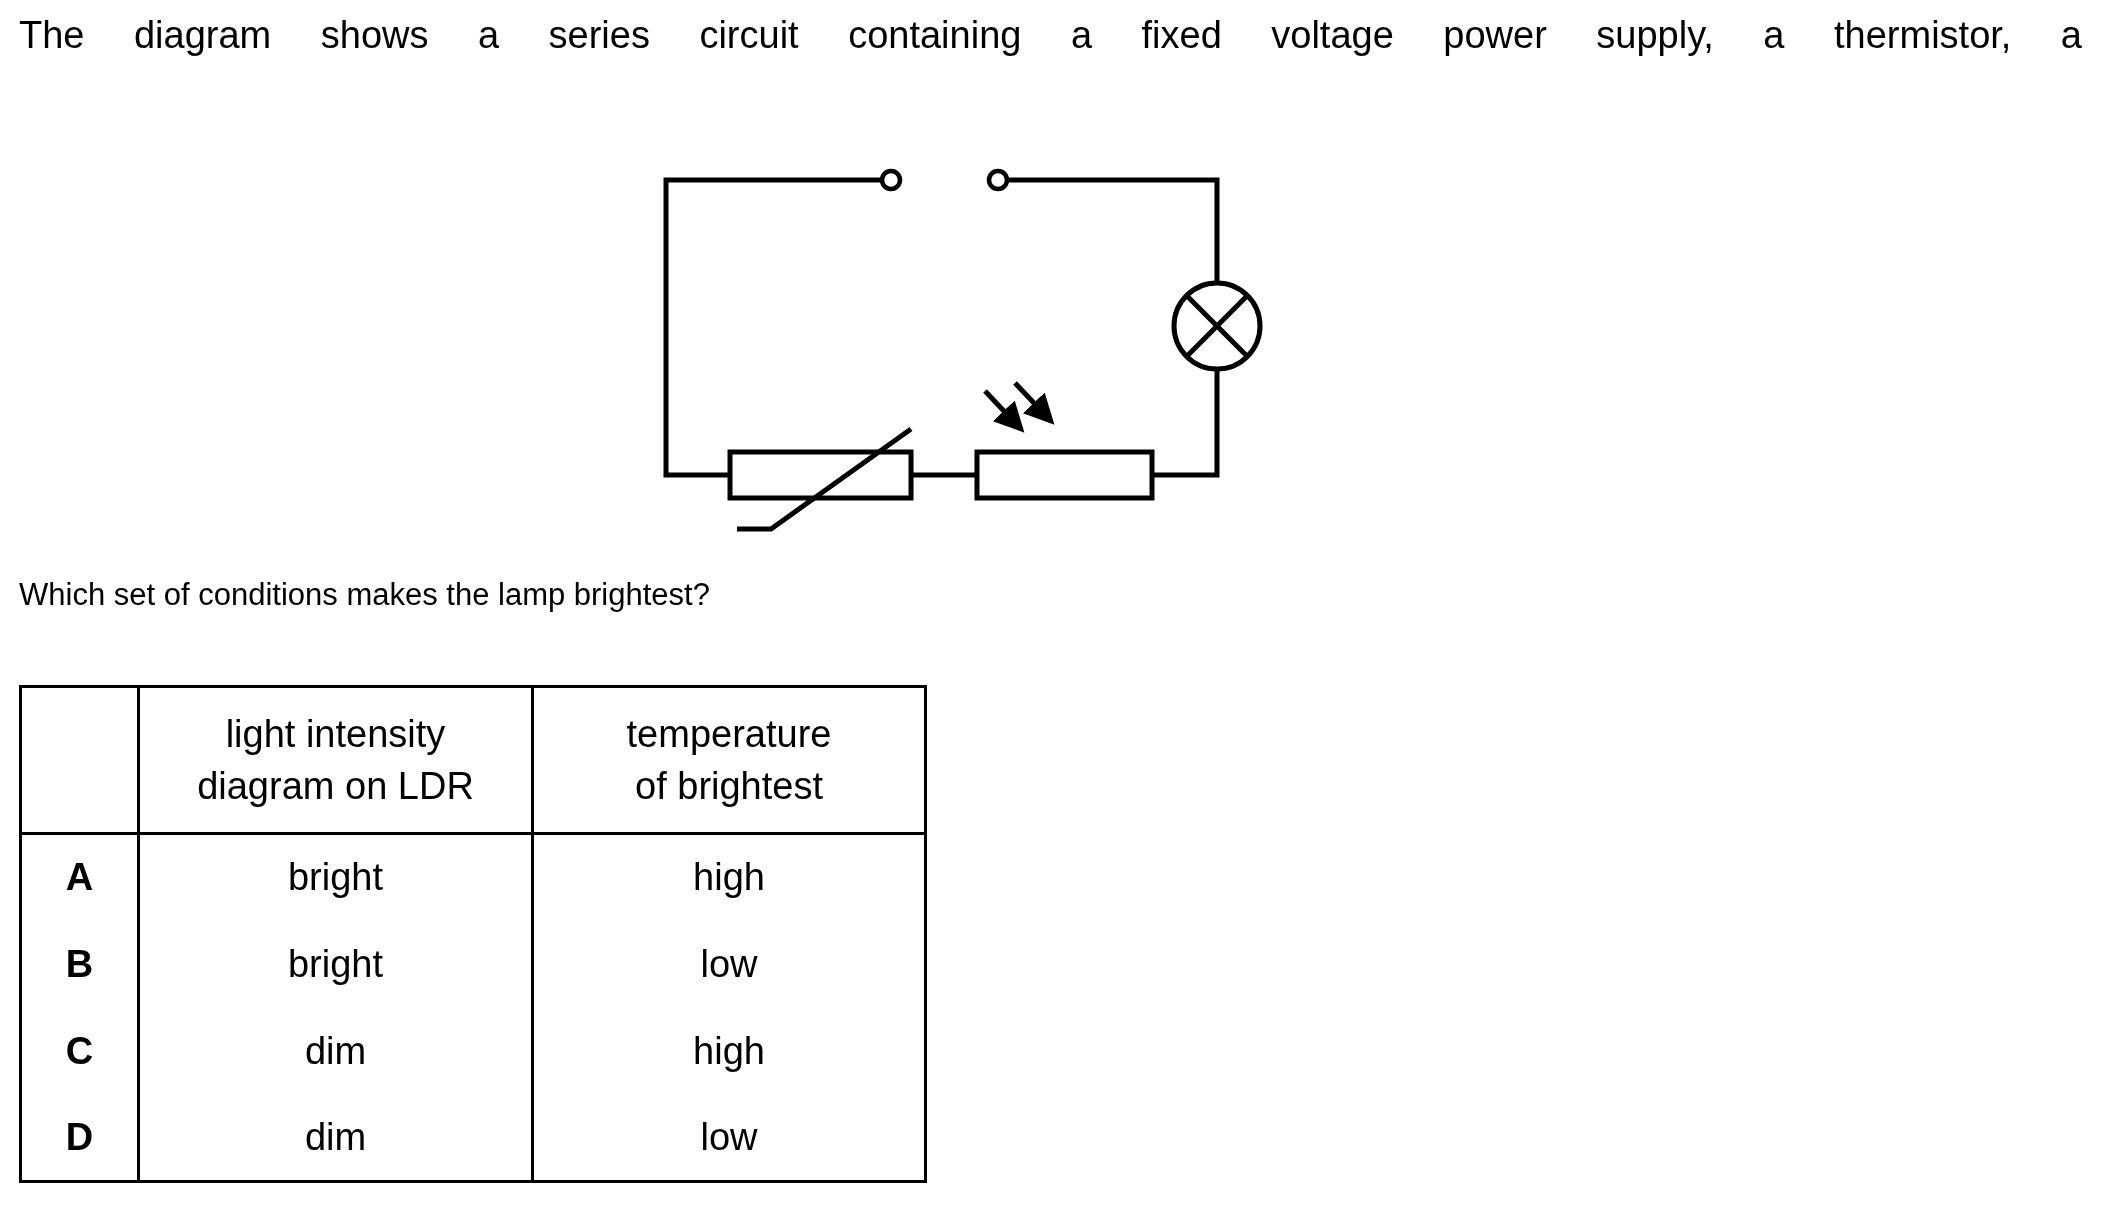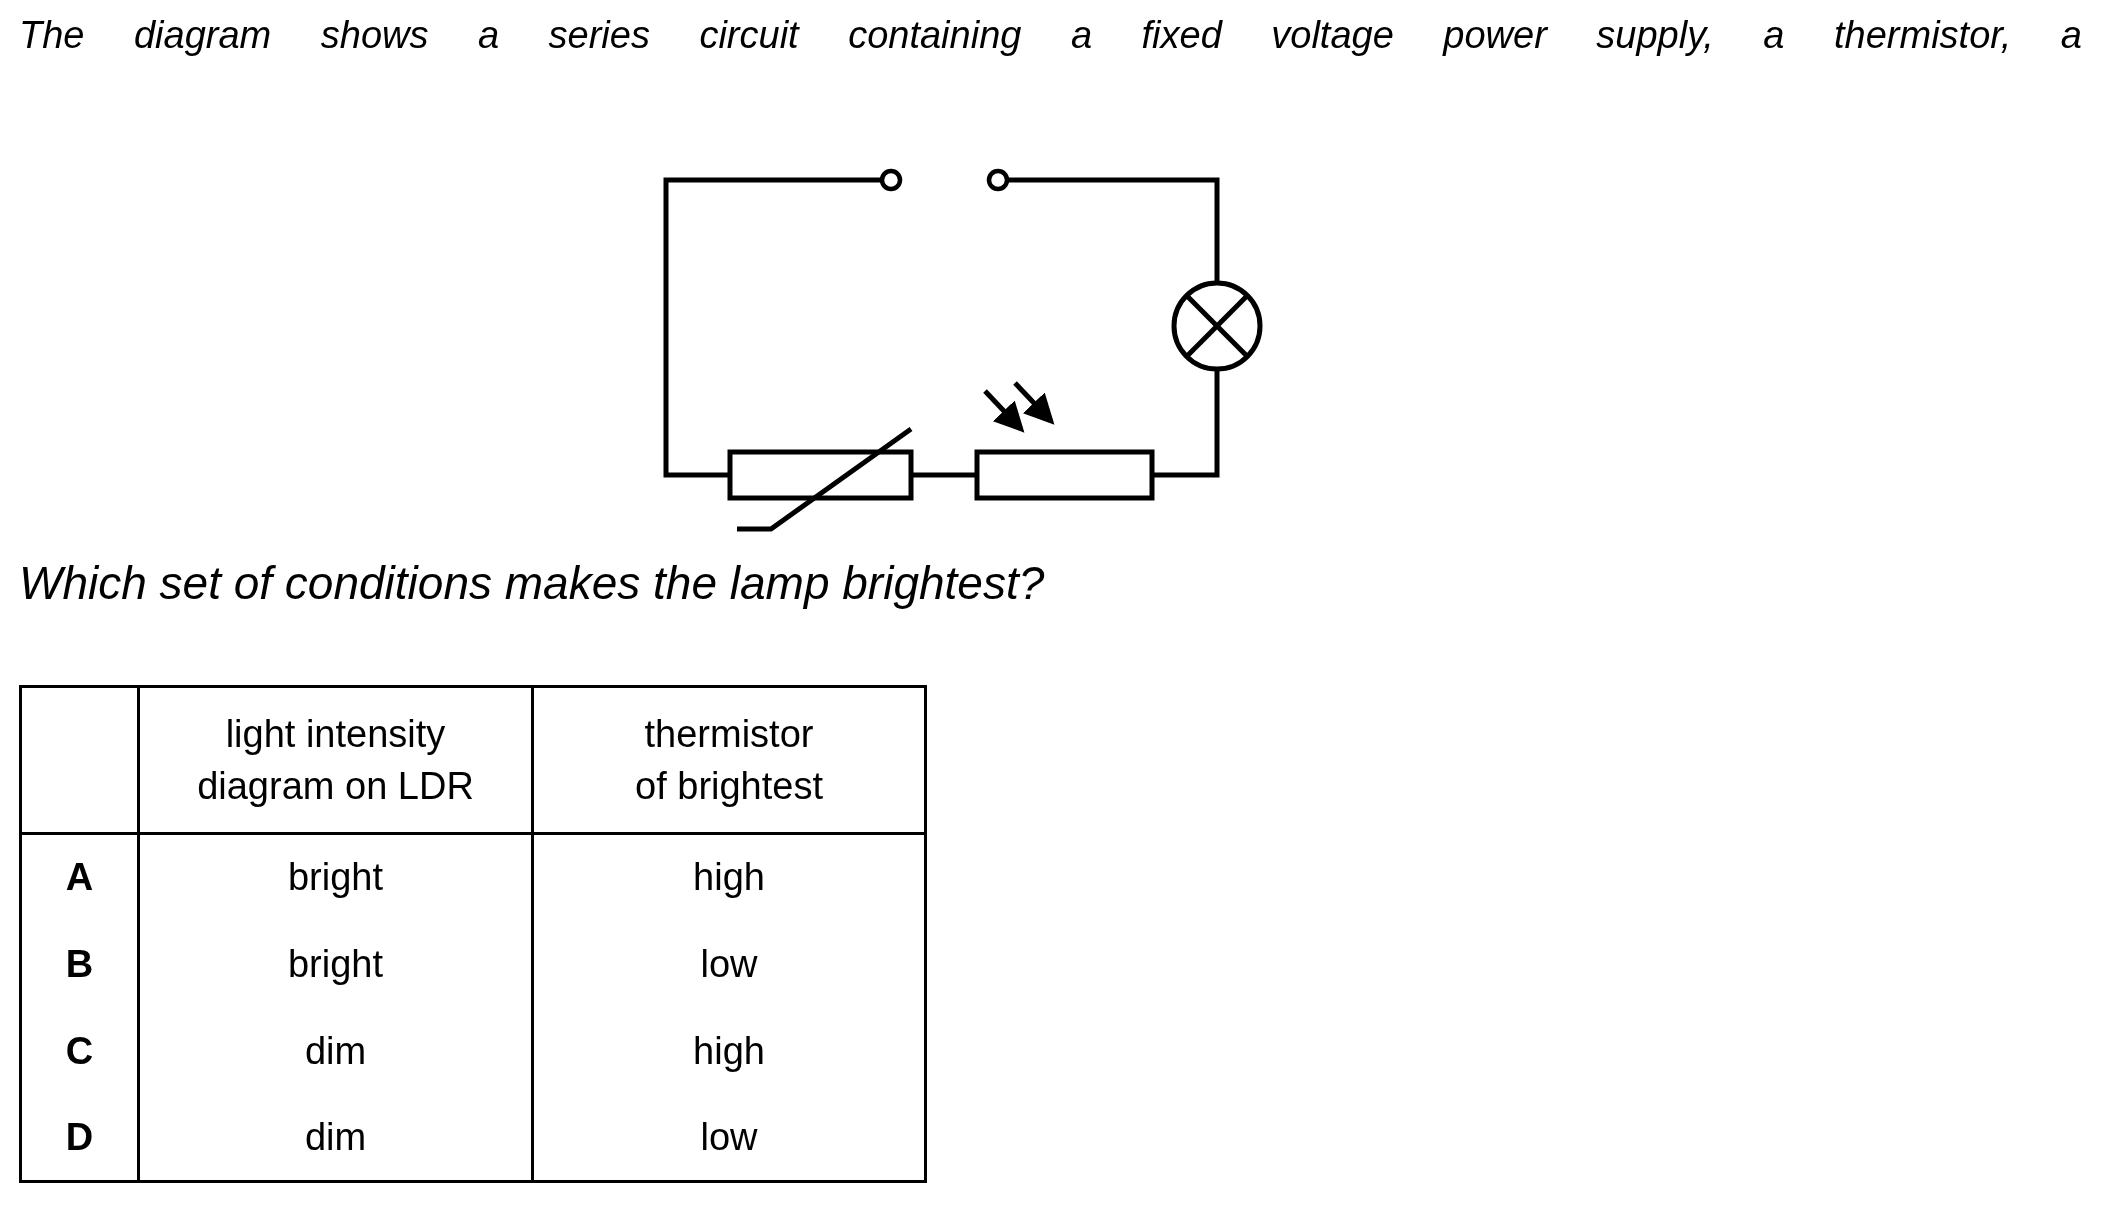--- a/index.html
+++ b/index.html
@@ -14,21 +14,20 @@
     overflow: hidden;
   }
 
   .intro {
     position: absolute;
     left: 19px;
     top: 8px;
     width: 2063px;
     font-size: 38px;
     line-height: 55px;
-    font-style: italic;
   }
   .intro .justify-line {
     display: block;
     text-align: justify;
     text-align-last: justify;
   }
   .intro .plain-line {
     display: block;
     text-align: left;
   }
@@ -37,24 +36,23 @@
     position: absolute;
     left: 640px;
     top: 150px;
     width: 680px;
     height: 420px;
   }
 
   .question {
     position: absolute;
     left: 19px;
-    top: 560px;
-    font-size: 46px;
+    top: 572px;
+    font-size: 31px;
     line-height: 46px;
-    font-style: italic;
   }
 
   table.options-table {
     position: absolute;
     left: 19px;
     top: 685px;
     width: 905px;
     border-collapse: collapse;
     table-layout: fixed;
     border: 3px solid #000;
@@ -140,21 +138,21 @@
         <col class="c2">
     </colgroup>
     <thead>
       <tr>
         <th class="vline-r"></th>
         <th class="vline-r">
           <div>light intensity</div>
           <div>diagram on LDR</div>
         </th>
         <th>
-          <div>thermistor</div>
+          <div>temperature</div>
           <div>of brightest</div>
         </th>
       </tr>
     </thead>
     <tbody>
       <tr>
         <td class="opt vline-r">A</td>
         <td class="vline-r">bright</td>
         <td>high</td>
       </tr>

